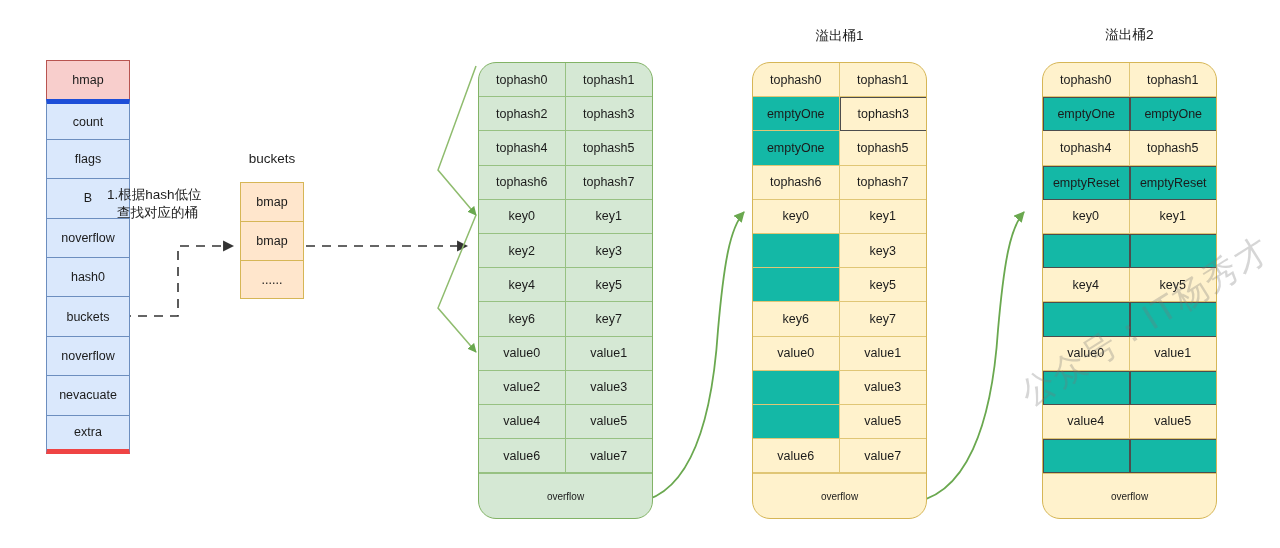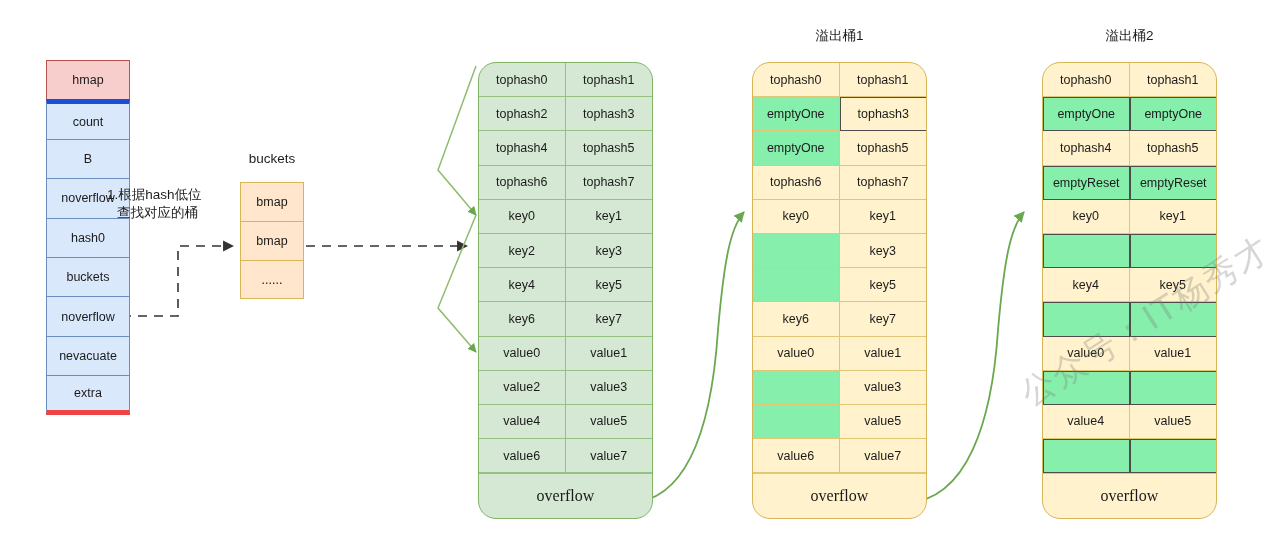--- a/index.html
+++ b/index.html
@@ -50,25 +50,25 @@
   .bucket .cell{
     flex:1 1 50%;box-sizing:border-box;
     height:34.2px;
     display:flex;align-items:center;justify-content:center;
     font-size:12.5px;color:#1b1b1b;white-space:nowrap;
   }
   .bucket.green .cell{border-right:1px solid #97c182;border-bottom:1px solid #97c182;}
   .bucket.green .cell:last-child{border-right:none;}
   .bucket.orange .cell{border-right:1px solid #e0c675;border-bottom:1px solid #e0c675;}
   .bucket.orange .cell:last-child{border-right:none;}
-  .bucket .cell.empty{background:#86efac;}
+  .bucket .cell.empty{background:#14b8a6;}
   .bucket .cell.out{border:1.6px solid #4d4d4d;}
   .bucket .overflow{
     height:44px;display:flex;align-items:center;justify-content:center;
-    font-size:16px;border-top:1px solid transparent;font-family:Liberation Serif, serif;
+    font-size:10px;border-top:1px solid transparent;
   }
   .bucket.green .overflow{border-top:1px solid #97c182;}
   .bucket.orange .overflow{border-top:1px solid #e0c675;}
 
   
   .watermark{
     position:absolute;left:1012px;top:378px;
     font-size:34px;color:rgba(120,120,120,0.30);
     transform:rotate(-32deg);transform-origin:left top;
     white-space:nowrap;font-family:"DejaVu Sans",sans-serif;
@@ -108,20 +108,21 @@
     </g>
 
     <g>
       <path d="M906,503 C968,500 992,420 998,330 C1004,262 1010,228 1024,212" fill="none" stroke="#6aa84f" stroke-width="1.8" marker-end="url(#mk-green)"></path>
     </g>
   </svg>
 
   <div class="hmap">
     <div class="row head">hmap</div>
     <div class="row">count</div>
+    <div class="row">flags</div>
     <div class="row">B</div>
     <div class="row">noverflow</div>
     <div class="row">hash0</div>
     <div class="row">buckets</div>
     <div class="row">noverflow</div>
     <div class="row">nevacuate</div>
     <div class="row">extra</div>
   </div>
 
   <div class="caption" style="left:107px;top:186px;text-align:left;">
@@ -234,21 +235,21 @@
         <div class="cell empty"></div>
         <div class="cell">value5</div>
       </div>
       <div class="brow">
         <div class="cell">value6</div>
         <div class="cell">value7</div>
       </div>
       <div class="overflow">overflow</div>
     </div>
 
-  <div class="caption" style="left:1042px;top:27px;width:175px;">溢出桶2</div>
+  <div class="caption" style="left:1042px;top:27px;width:175px;font-family:Liberation Mono, monospace;">溢出桶2</div>
   <div class="bucket orange" id="bucket2" style="left:1042px;top:62px;width:175px;">
       <div class="brow">
         <div class="cell">tophash0</div>
         <div class="cell">tophash1</div>
       </div>
       <div class="brow">
         <div class="cell empty out">emptyOne</div>
         <div class="cell empty out">emptyOne</div>
       </div>
       <div class="brow">

